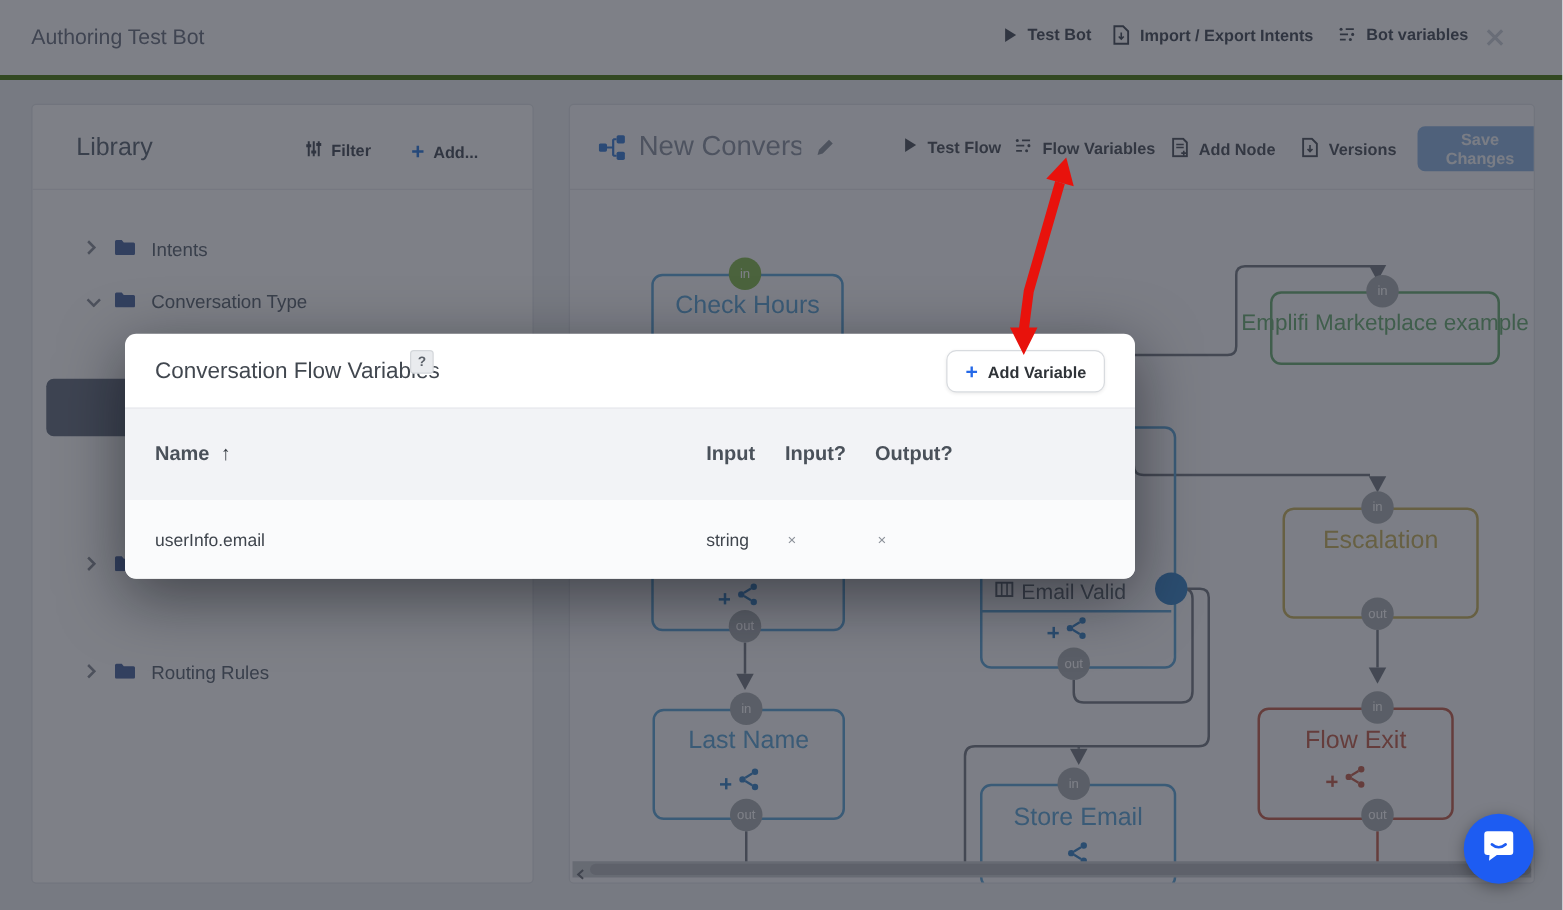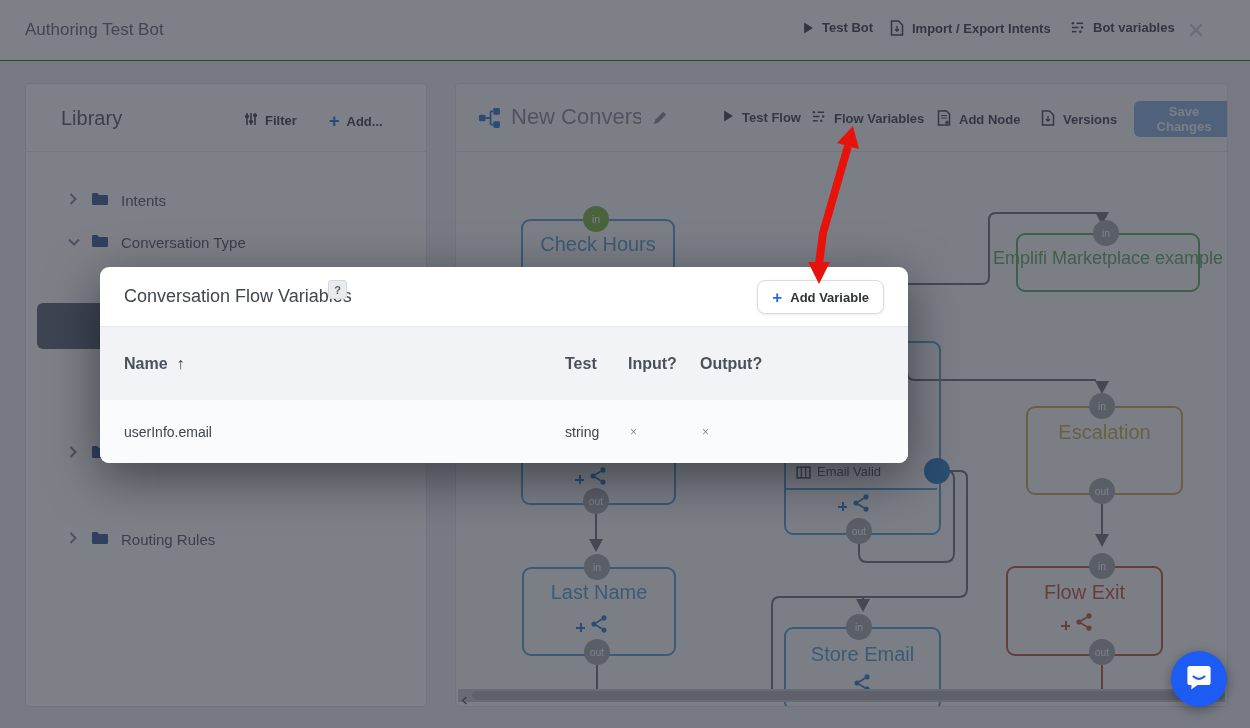--- a/index.html
+++ b/index.html
@@ -1,19 +1,19 @@
 <!DOCTYPE html>
 <html><head>
 <meta charset="utf-8">
 <style>
   html,body{margin:0;padding:0;background:#eef0f3;font-family:"Liberation Sans",sans-serif;}
   .stage{position:relative;width:1250px;height:728px;overflow:hidden;background:#eef0f3;}
 
   
-  .topbar{position:absolute;left:0;top:0;width:1250px;height:60px;background:#ffffff;border-bottom:1px solid #4d7c0f;}
+  .topbar{position:absolute;left:0;top:0;width:1250px;height:60px;background:#ffffff;border-bottom:4px solid #4d7c0f;}
   .topbar-title{position:absolute;left:25px;top:20px;font-size:17px;color:#6b7280;}
   .tb-btn{position:absolute;top:20px;display:flex;align-items:center;gap:8px;background:none;border:none;padding:0;
           font-family:inherit;font-size:13px;font-weight:bold;color:#474e58;cursor:pointer;}
   .tb-btn svg{display:block;}
   .close-x{position:absolute;left:1188px;top:22px;width:16px;height:16px;color:#ccd2da;cursor:pointer;}
 
   
   .library{position:absolute;left:25px;top:83px;width:400px;height:622px;background:#ffffff;
            border:1px solid #e0e3e7;border-radius:4px;}
   .canvas{position:absolute;left:455px;top:83px;width:771px;height:622px;background:#fafbfc;
@@ -55,21 +55,21 @@
         transform:translate(-50%,-50%);cursor:pointer;}
   .port.in-green{background:#86bb4f;}
   .dot-port{position:absolute;width:26px;height:26px;border-radius:50%;background:#3a86c8;
             transform:translate(-50%,-50%);cursor:pointer;}
   .share-wrap{position:absolute;transform:translate(-50%,-50%);}
   .mini-plus{position:absolute;left:-13px;top:9px;width:9px;height:9px;}
   .mini-plus::before{content:"";position:absolute;left:3.5px;top:0;width:2px;height:9px;background:currentColor;}
   .mini-plus::after{content:"";position:absolute;left:0;top:3.5px;width:9px;height:2px;background:currentColor;}
   .ev-divider{position:absolute;height:2px;background:#5ea6d8;}
   .ev-row-icon{position:absolute;color:#5f6a74;}
-  .ev-row-label{position:absolute;font-size:13px;color:#5f6a74;white-space:nowrap;}
+  .ev-row-label{position:absolute;font-size:17px;color:#5f6a74;white-space:nowrap;}
 
   
   .hscroll{position:absolute;left:2px;top:605px;width:767px;height:13px;background:#c9ccd0;}
   .hscroll-thumb{position:absolute;left:14px;top:2px;width:753px;height:9px;border-radius:5px;background:#b3b6bb;cursor:pointer;}
   .hscroll-arrow{position:absolute;left:3px;top:2px;color:#6a6f76;}
 
   
   .overlay{position:absolute;inset:0;background:rgba(33,37,48,0.58);z-index:40;}
   .modal{position:absolute;left:100px;top:267px;width:808px;height:196px;background:#ffffff;border-radius:9px;
          box-shadow:0 14px 50px rgba(8,10,16,0.5);z-index:50;overflow:hidden;}
@@ -374,21 +374,21 @@
     <div class="m-title">Conversation Flow Variables</div>
     <div class="m-help">?</div>
     <button class="m-add">
       <span class="plus">+</span>
       <span>Add Variable</span>
     </button>
     <div class="m-thead">
       <div class="m-th" style="left:24px;">
         <span>Name</span><span class="m-sort">↑</span>
       </div>
-      <div class="m-th" style="left:465px;">Test</div>
+      <div class="m-th" style="left:465px;">Input</div>
       <div class="m-th" style="left:528px;">Input?</div>
       <div class="m-th" style="left:600px;">Output?</div>
     </div>
     <div class="m-row">
       <div class="m-td" style="left:24px;">userInfo.email</div>
       <div class="m-td" style="left:465px;">string</div>
       <div class="m-td dim" style="left:530px;">×</div>
       <div class="m-td dim" style="left:602px;">×</div>
     </div>
   </div>

